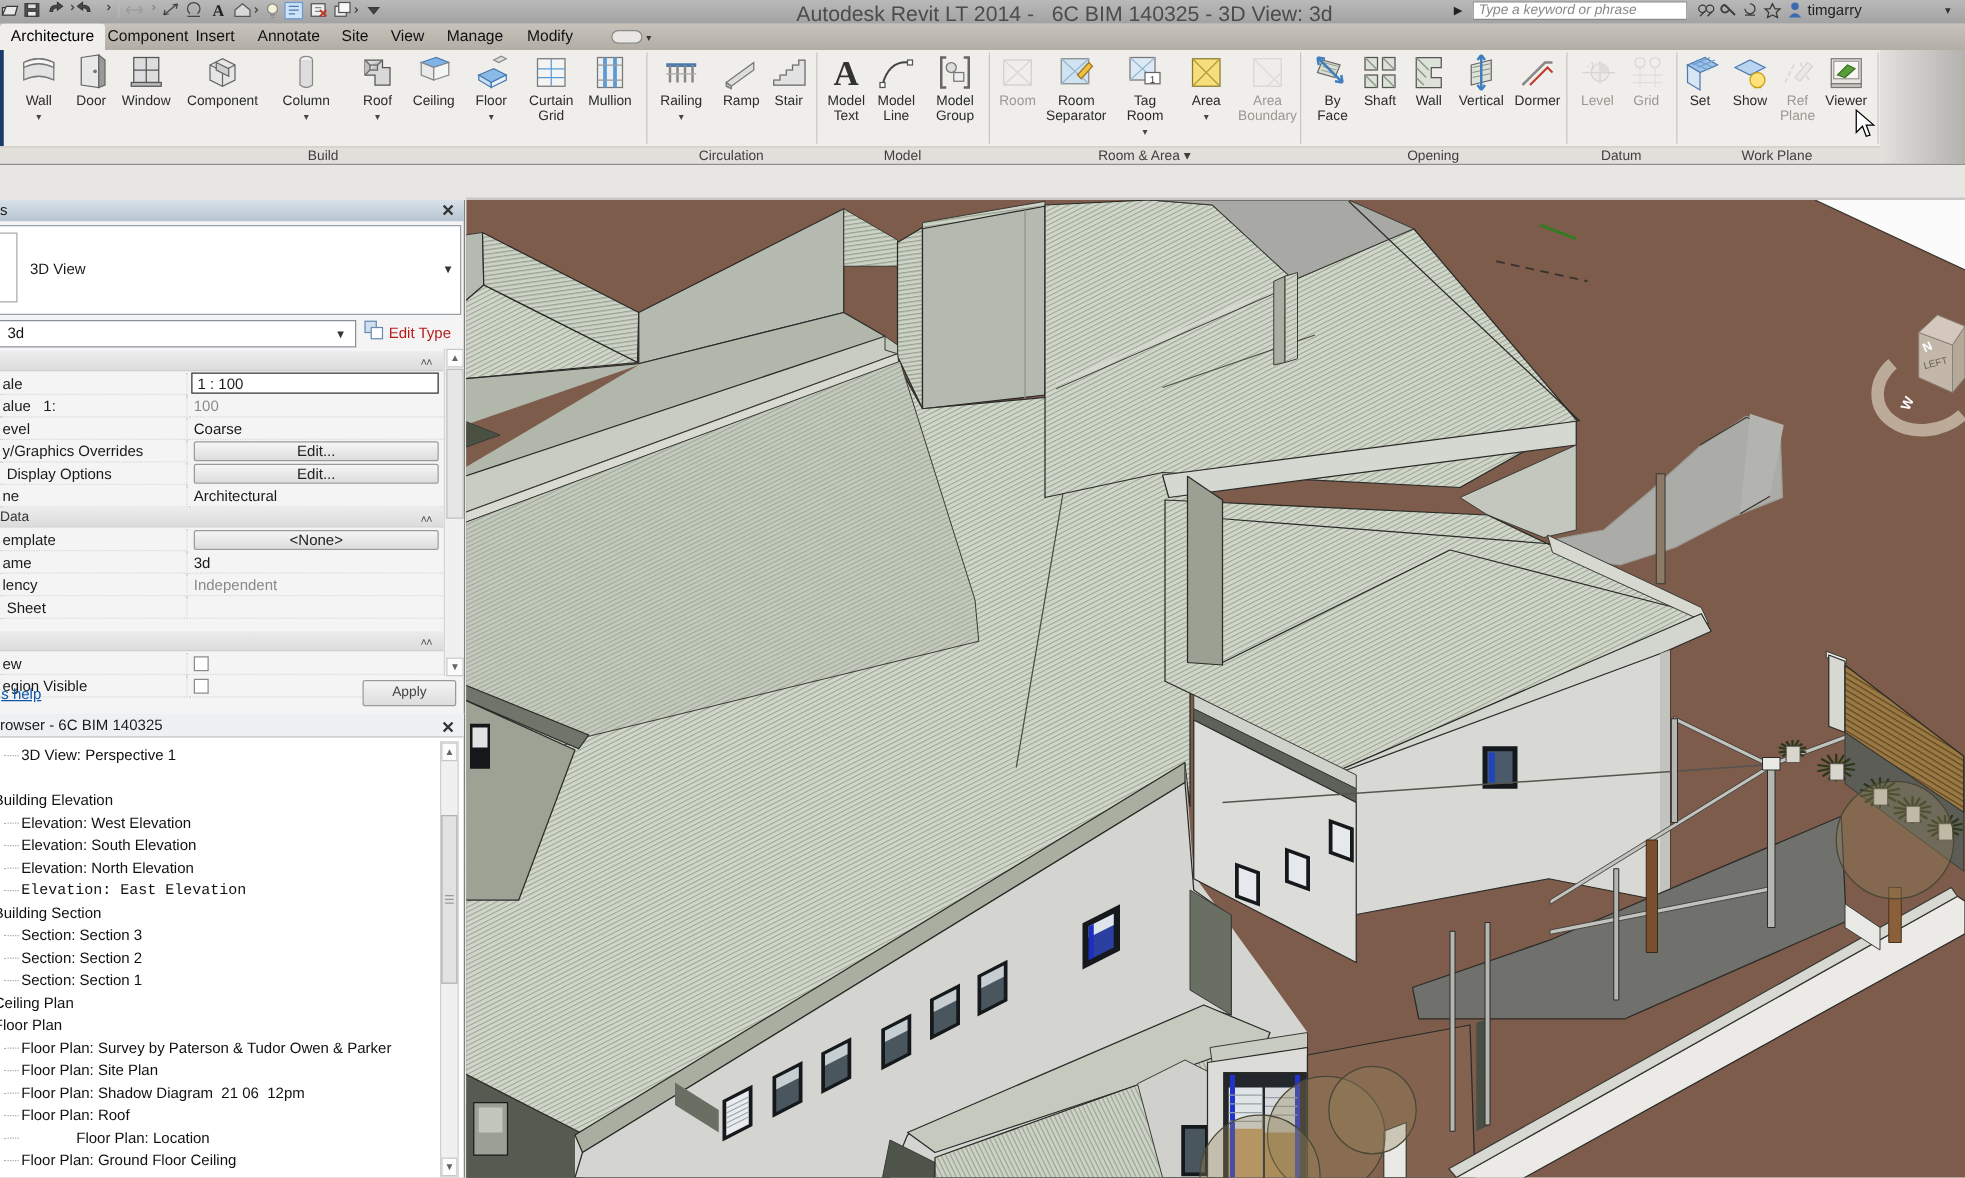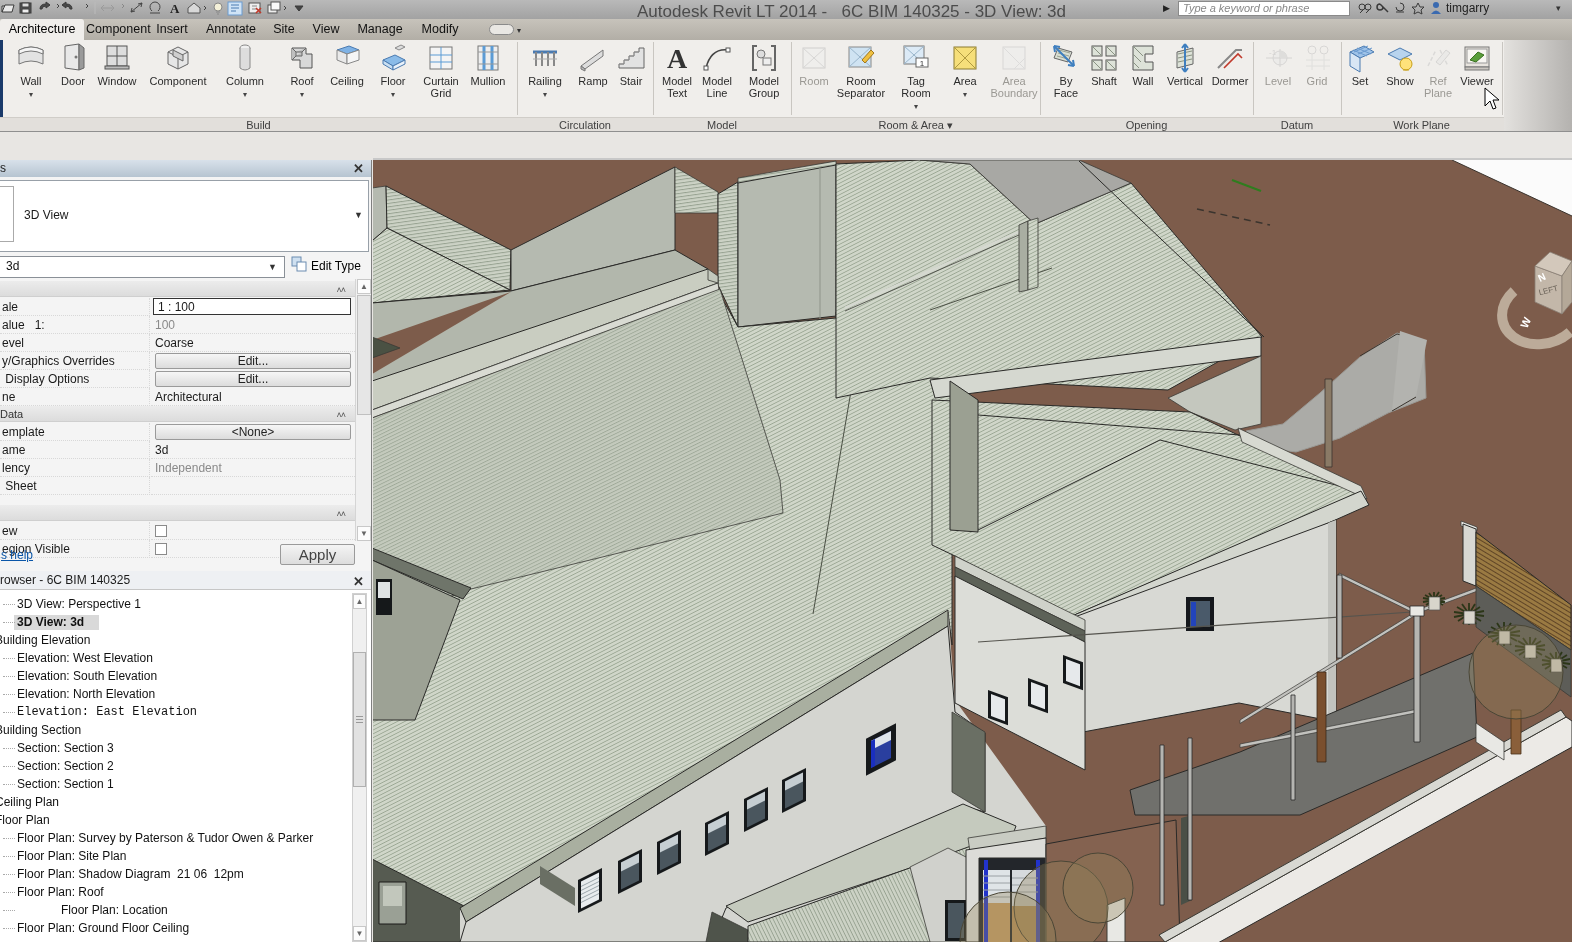--- a/index.html
+++ b/index.html
@@ -567,21 +567,21 @@
       <div style="position:absolute;left:-30px;top:26px;width:44px;height:56px;background:#fff;border:1px solid #aaa"></div>
       <div style="position:absolute;left:24px;top:48px;font-size:12px;color:#1a1a1a">3D View</div>
       <div style="position:absolute;left:354px;top:50px;font-size:9px;color:#333">▼</div>
       <div style="position:absolute;left:-42px;top:96px;width:327px;height:22px;background:#fff;border:1px solid #8a9097"></div>
       <div style="position:absolute;left:6px;top:99px;font-size:12px;color:#111">3d</div>
       <div style="position:absolute;left:268px;top:102px;font-size:9px;color:#333">▼</div>
       <svg style="position:absolute;left:291px;top:96px" width="16" height="16">
         <rect x="1" y="1" width="9" height="9" fill="#cfe0f0" stroke="#6b8bb0"></rect>
         <rect x="6" y="6" width="9" height="9" fill="#fff" stroke="#6b8bb0"></rect>
       </svg>
-      <div style="position:absolute;left:311px;top:99px;font-size:12px;color:#000000">Edit Type</div>
+      <div style="position:absolute;left:311px;top:99px;font-size:12px;color:#b91c1c">Edit Type</div>
       <div class="shead" style="top:121px">
         <span class="chev">˄˄</span>
       </div>
       <div class="row" style="top:138px">
         <span class="l">ale</span>
         <span style="position:absolute;left:153px;top:0px;width:198px;height:17px;border:1.5px solid #333;background:#fff;line-height:16px;padding-left:4px">1 : 100</span>
       </div>
       <div class="row" style="top:156px">
         <span class="l">alue&nbsp;&nbsp;&nbsp;1:</span>
         <span class="v" style="color:#8a8a8a">100</span>
@@ -624,37 +624,32 @@
       </div>
       <div class="row" style="top:362px">
         <span class="l">ew</span>
         <span class="v"><span style="display:inline-block;width:12px;height:12px;border:1px solid #8a8a8a;background:#fff;vertical-align:-2px"></span></span>
       </div>
       <div class="row" style="top:380px">
         <span class="l">egion Visible</span>
         <span class="v"><span style="display:inline-block;width:12px;height:12px;border:1px solid #8a8a8a;background:#fff;vertical-align:-2px"></span></span>
       </div>
       <div style="position:absolute;left:1px;top:388px;font-size:12px;color:#0a56a8;text-decoration:underline">s help</div>
-      <div style="position:absolute;left:280px;top:384px;width:75px;height:21px;background:linear-gradient(180deg,#f4f4f4,#dddddd);border:1px solid #9a9a9a;border-radius:2px;text-align:center;line-height:19px;font-size:15px;color:#444">Apply</div>
+      <div style="position:absolute;left:290px;top:384px;width:75px;height:21px;background:linear-gradient(180deg,#f4f4f4,#dddddd);border:1px solid #9a9a9a;border-radius:2px;text-align:center;line-height:19px;font-size:11px;color:#444">Apply</div>
       <div style="position:absolute;left:355px;top:119px;width:16px;height:262px;background:#f0f0f0;border-left:1px solid #d5d5d5">
         <div style="position:absolute;left:1px;top:0px;width:14px;height:15px;background:#fcfcfc;border:1px solid #c8c8c8;font-size:8px;text-align:center;line-height:14px;color:#666">▲</div>
         <div style="position:absolute;left:1px;top:16px;width:14px;height:120px;background:#e6e6e6;border:1px solid #c0c0c0"></div>
         <div style="position:absolute;left:1px;bottom:0px;width:14px;height:15px;background:#fcfcfc;border:1px solid #c8c8c8;font-size:8px;text-align:center;line-height:14px;color:#666">▼</div>
       </div>
   </div>
   <div id="pbrowser">
     <div id="bhead">rowser - 6C BIM 140325<span class="x" style="left:353px;top:1px">✕</span></div>
     <div class="tr" style="top:24px;left:0px">
         <span style="position:absolute;left:3px;top:9px;width:12px;border-top:1px dotted #aaa"></span>
         <span style="position:absolute;left:17px;">3D View: Perspective 1</span>
-      </div>
-      <div class="tr" style="top:42px;left:0px">
-        <span style="position:absolute;left:14px;top:2px;width:85px;height:15px;background:#d9d9d9"></span>
-        <span style="position:absolute;left:3px;top:9px;width:12px;border-top:1px dotted #aaa"></span>
-        <span style="position:absolute;left:17px;font-weight:bold;">3D View: 3d</span>
       </div>
       <div class="tr" style="top:60px;left:0px">
         <span style="position:absolute;left:-5px;">Building Elevation</span>
       </div>
       <div class="tr" style="top:78px;left:0px">
         <span style="position:absolute;left:3px;top:9px;width:12px;border-top:1px dotted #aaa"></span>
         <span style="position:absolute;left:17px;">Elevation: West Elevation</span>
       </div>
       <div class="tr" style="top:96px;left:0px">
         <span style="position:absolute;left:3px;top:9px;width:12px;border-top:1px dotted #aaa"></span>

